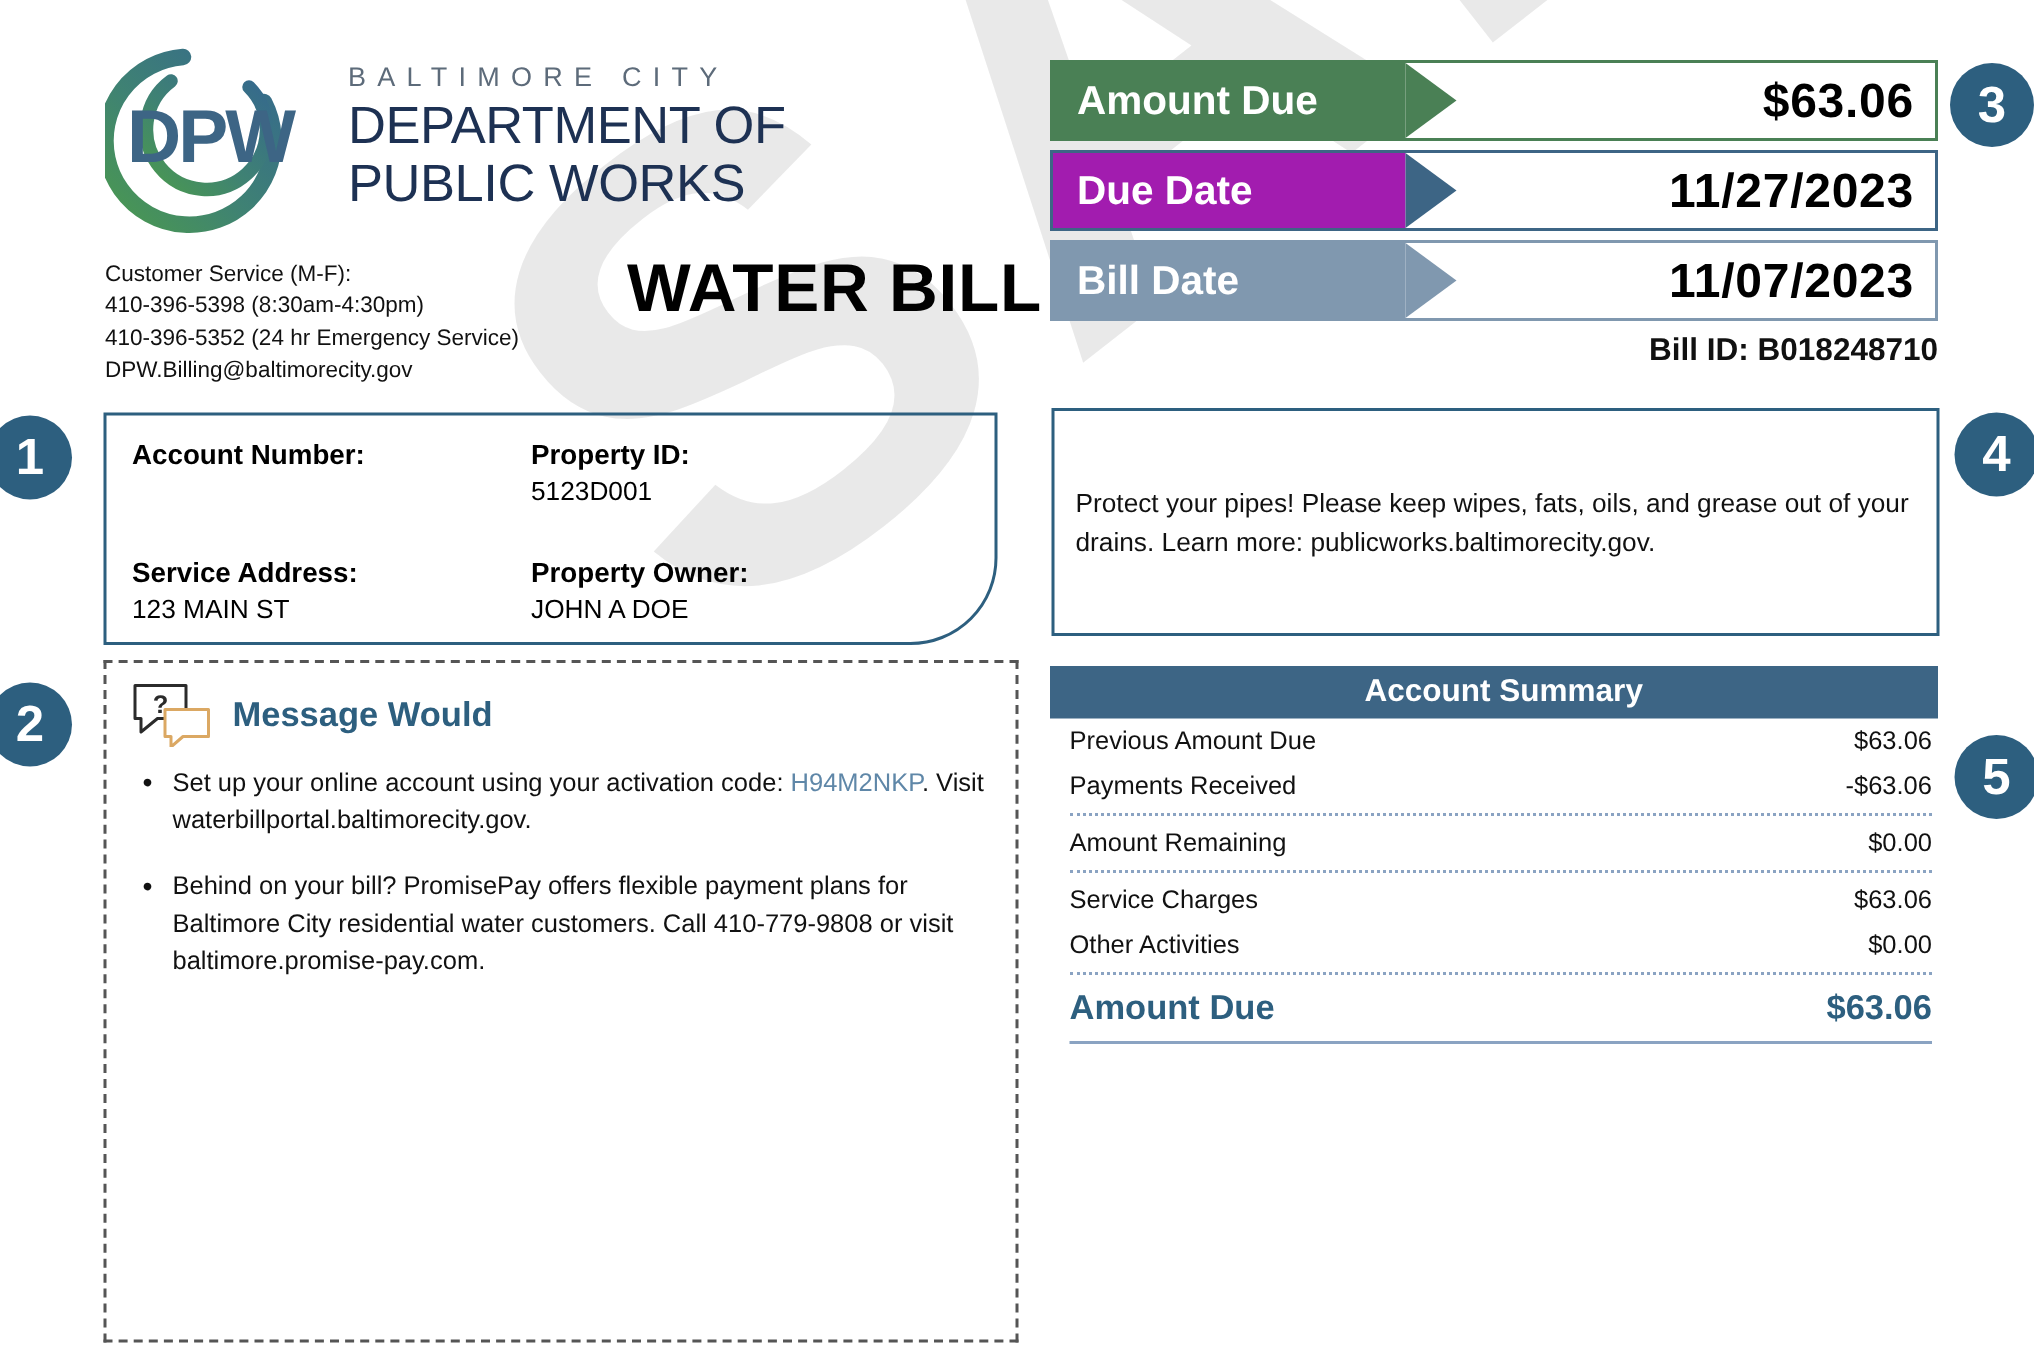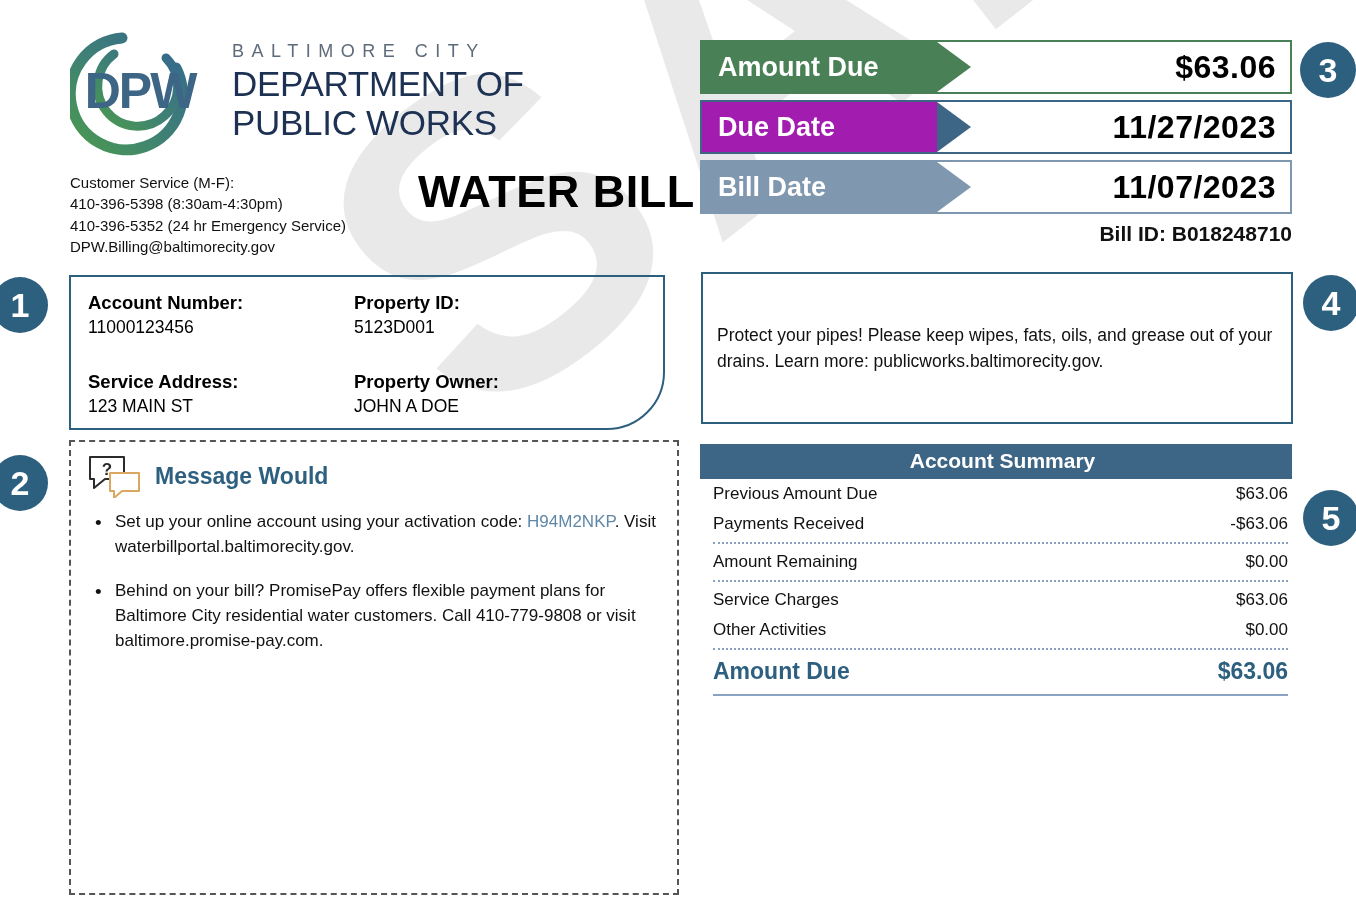--- a/index.html
+++ b/index.html
@@ -348,21 +348,20 @@
 <div class="badge" id="badge-1">1</div>
 <div class="badge" id="badge-2">2</div>
 <div class="badge" id="badge-3">3</div>
 <div class="badge" id="badge-4">4</div>
 <div class="badge" id="badge-5">5</div>
 
 <div class="account-box">
   <div class="account-grid">
     <div>
       <div class="field-label">Account Number:</div>
-      <div class="field-value">11000123456</div>
     </div>
     <div>
       <div class="field-label">Property ID:</div>
       <div class="field-value">5123D001</div>
     </div>
     <div>
       <div class="field-label">Service Address:</div>
       <div class="field-value">123 MAIN ST</div>
     </div>
     <div>

